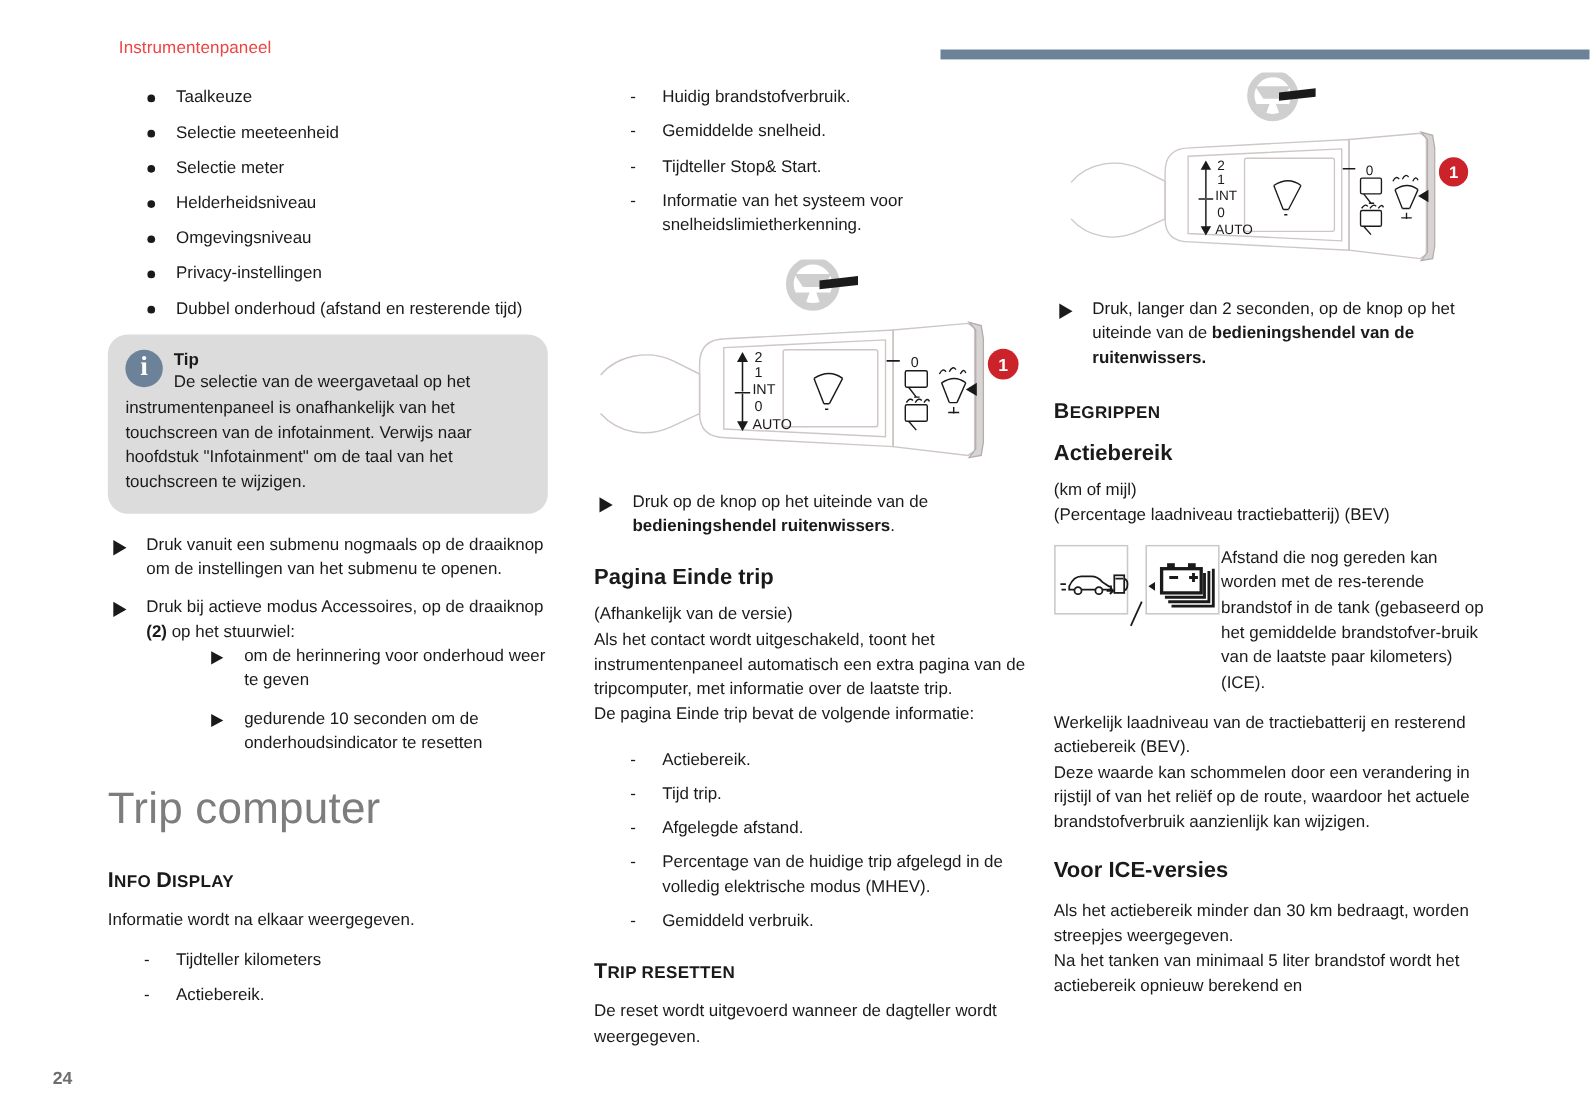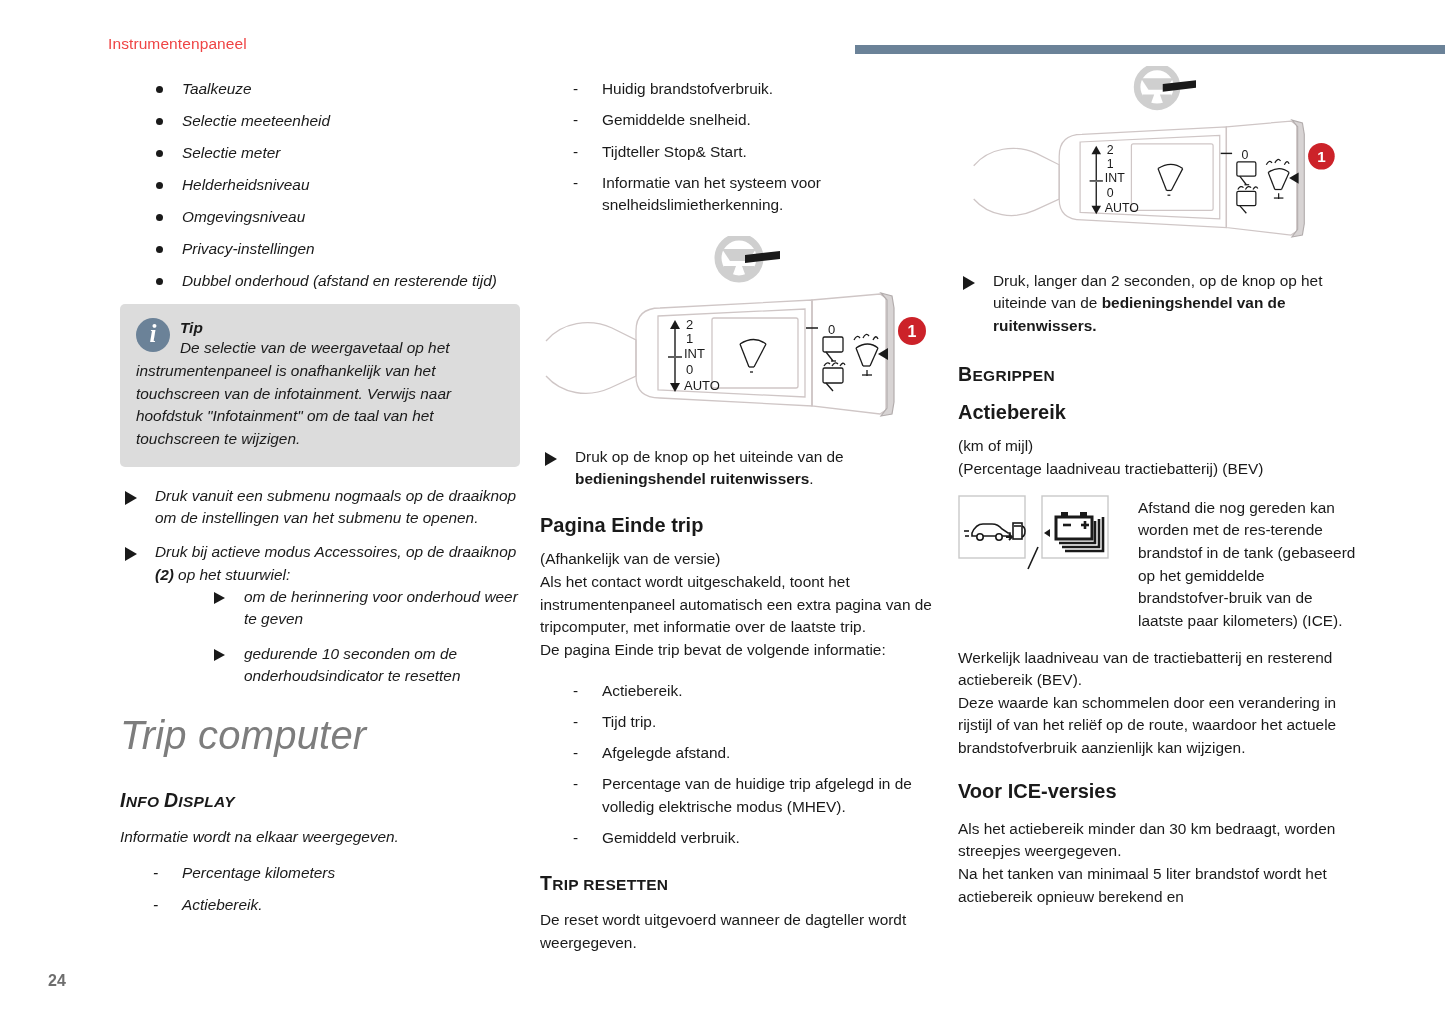--- a/index.html
+++ b/index.html
@@ -43,21 +43,21 @@
     font-weight: bold;
     color: #6e6e6e;
   }
 
   
   .col {
     position: absolute;
     top: 78px;
     width: 400px;
   }
-  .col-1 { left: 120px; font-style: italic; }
+  .col-1 { left: 98px; }
   .col-2 { left: 540px; }
   .col-3 { left: 958px; }
 
   
   p.body {
     margin: 0;
     font-size: 15.4px;
     line-height: 1.47;
     color: #1a1a1a;
   }
@@ -143,21 +143,21 @@
   ul.arrow-list.nested > li::before {
     border-left-width: 11px;
     border-top-width: 6.5px;
     border-bottom-width: 6.5px;
   }
 
   
   .tip-box {
     position: relative;
     background: #dcdcdc;
-    border-radius: 5px;
+    border-radius: 18px;
     padding: 14px 16px 16px 16px;
     margin-top: 12px;
   }
   .tip-icon {
     float: left;
     width: 34px;
     height: 34px;
     border-radius: 50%;
     background: #6b8298;
     margin-right: 10px;
@@ -215,21 +215,20 @@
   .stalk-fig {
     position: relative;
     width: 400px;
   }
   .stalk-fig svg { display: block; }
 
   
   .range-row {
     display: flex;
     align-items: flex-start;
-    gap: 28px;
   }
   .range-icons {
     position: relative;
     width: 152px;
     flex: 0 0 152px;
   }
   .range-text {
     font-size: 15.4px;
     line-height: 1.47;
     padding-top: 2px;
@@ -284,21 +283,21 @@
 
   <h2 class="h-smallcaps"><span>I</span><span class="sc">NFO </span><span>D</span><span class="sc">ISPLAY</span></h2>
 
   <div class="sp-14"></div>
 
   <p class="body">Informatie wordt na elkaar weergegeven.</p>
 
   <div class="sp-14"></div>
 
   <ul class="dash-list">
-    <li>Percentage kilometers</li>
+    <li>Tijdteller kilometers</li>
     <li>Actiebereik.</li>
   </ul>
 </div>
 
 <div class="col col-2">
 
   <ul class="dash-list">
     <li>Huidig brandstofverbruik.</li>
     <li>Gemiddelde snelheid.</li>
     <li>Tijdteller Stop&amp; Start.</li>

